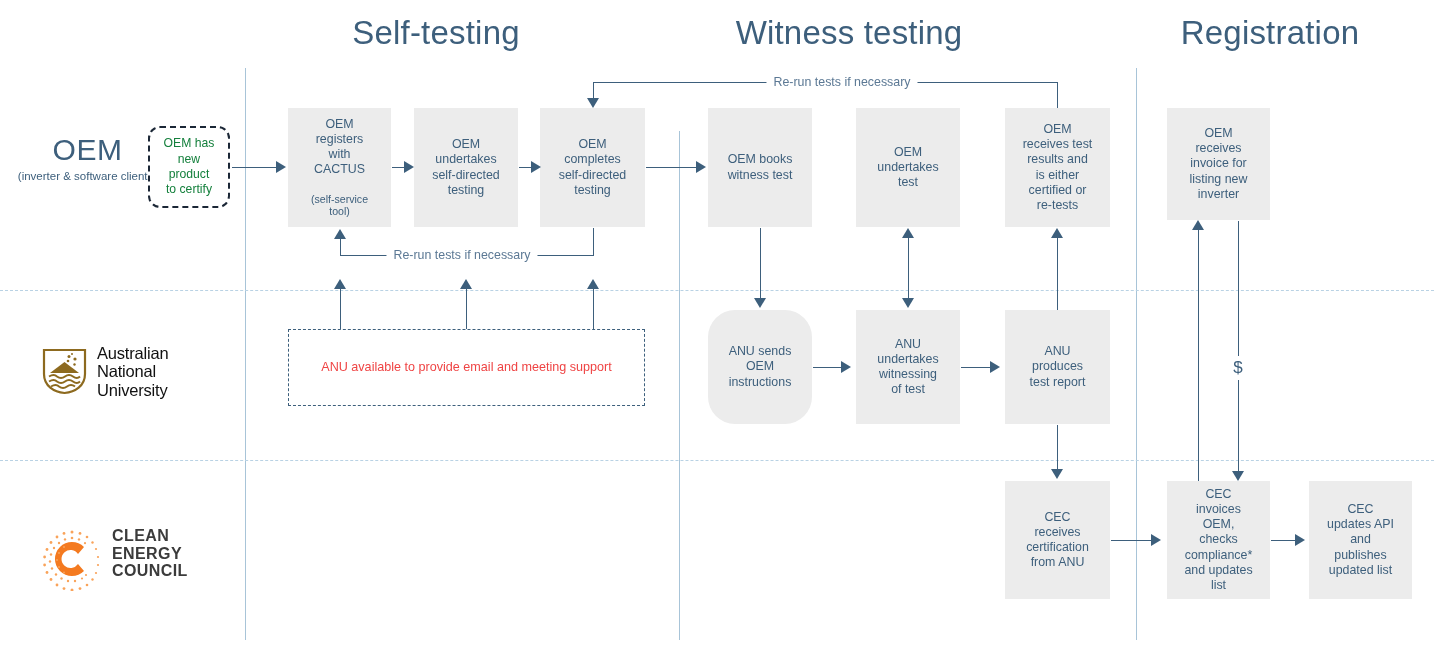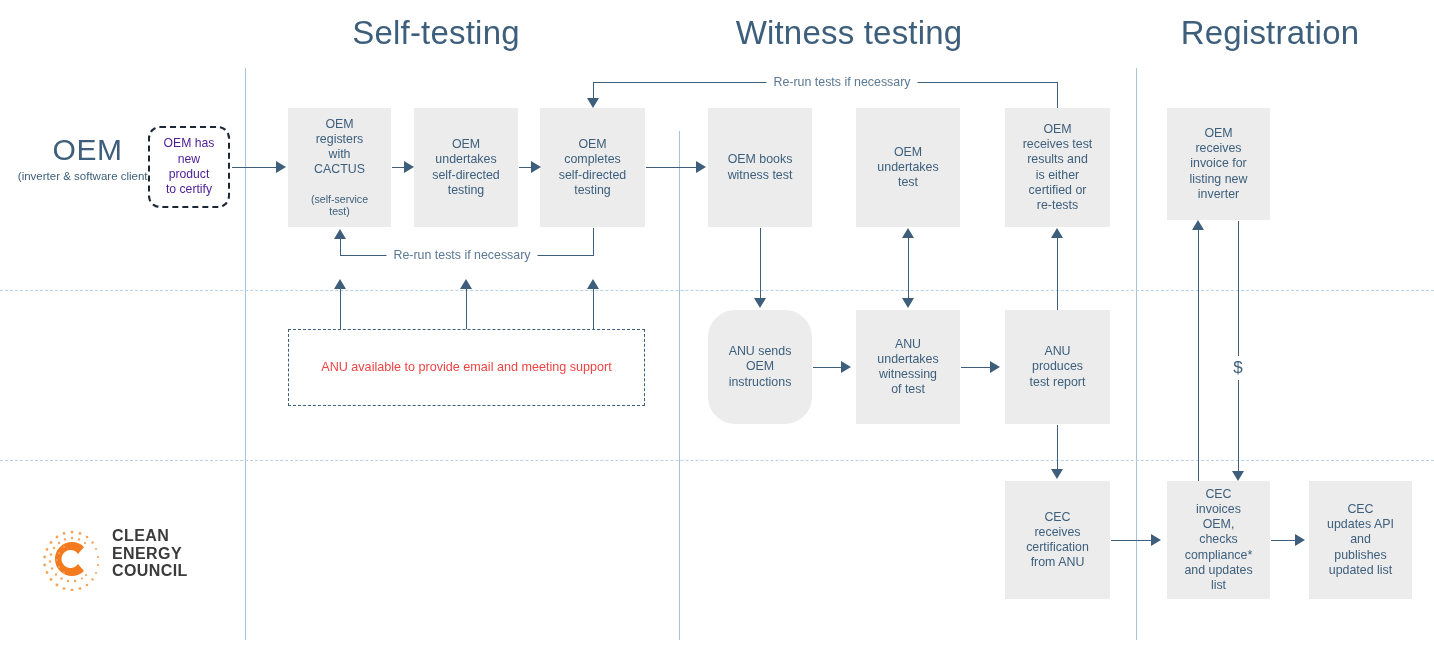--- a/index.html
+++ b/index.html
@@ -89,21 +89,21 @@
     background:#ffffff;
     display:flex;
     align-items:center;
     justify-content:center;
     text-align:center;
     box-sizing:border-box;
   }
   .start-node .txt{
     font-size:12.2px;
     line-height:1.26;
-    color:#4c1d95;
+    color:#15803d;
     white-space:pre-line;
   }
   
   .support-box{
     position:absolute;
     border:1.5px dashed #3d5f7c;
     background:#ffffff;
     display:flex;
     align-items:center;
     justify-content:center;
@@ -177,20 +177,37 @@
 
   <div class="lane-div" style="top:290px;"></div>
   <div class="lane-div" style="top:460px;"></div>
 
   <div class="lane-label" style="left:10px;top:134px;width:155px;">
     <span class="big">OEM</span>
     <span class="small">(inverter &amp;
 software clients)</span>
   </div>
 
+  <div class="anu-logo" style="left:42px;top:344px;">
+    <svg width="45" height="47" viewBox="0 0 45 47">
+      <path d="M2,2 H43 V26 C43,38 33,44 22.5,45 C12,44 2,38 2,26 Z" fill="#ffffff" stroke="#8d6a1f" stroke-width="2.2"></path>
+      <path d="M8,25 L22.5,14 L37,25 Z" fill="#8d6a1f"></path>
+      <path d="M7,28.5 q5,-3 8,0 q4,3 8,0 q4,-3 8,0 q4,3 7,0" fill="none" stroke="#8d6a1f" stroke-width="2"></path>
+      <path d="M7,33.5 q5,-3 8,0 q4,3 8,0 q4,-3 8,0 q4,3 7,0" fill="none" stroke="#8d6a1f" stroke-width="2"></path>
+      <path d="M9,38.5 q5,-3 8,0 q4,3 8,0 q4,-3 8,0" fill="none" stroke="#8d6a1f" stroke-width="2"></path>
+      <circle cx="27" cy="8.5" r="1.5" fill="#8d6a1f"></circle>
+      <circle cx="33" cy="11" r="1.6" fill="#8d6a1f"></circle>
+      <circle cx="26" cy="13" r="1.3" fill="#8d6a1f"></circle>
+      <circle cx="32.5" cy="16.5" r="1.2" fill="#8d6a1f"></circle>
+      <circle cx="30" cy="6" r="1" fill="#8d6a1f"></circle>
+    </svg>
+    <span class="anu-text">Australian
+National
+University</span>
+  </div>
 
   <div class="cec-logo" style="left:40px;top:527px;">
     <svg width="64" height="64" viewBox="0 0 64 64">
       <g fill="#f47a20">
         <path d="M44,20 A17,17 0 1 0 44,44 L38,37 A9,9 0 1 1 38,27 Z"></path>
       </g>
       <g fill="#f9a35a">
         <circle cx="32" cy="5" r="1.5"></circle>
           <circle cx="24" cy="6.4" r="1.4"></circle>
           <circle cx="40" cy="6.4" r="1.4"></circle>
@@ -250,21 +267,21 @@
   <div class="ln-h" style="left:232px;top:167px;width:46px;"></div>
   <div class="arrow right" style="left:276px;top:161px;"></div>
 
   <div class="box" style="left:288px;top:108px;width:103px;height:119px;">
     <span class="txt">
       <span>OEM
 registers
 with
 CACTUS</span><br>
       <span class="sub">(self-service
-test)</span>
+tool)</span>
     </span>
   </div>
 
   <div class="box" style="left:414px;top:108px;width:104px;height:119px;">
     <span class="txt">OEM
 undertakes
 self-directed
 testing</span>
   </div>
 

